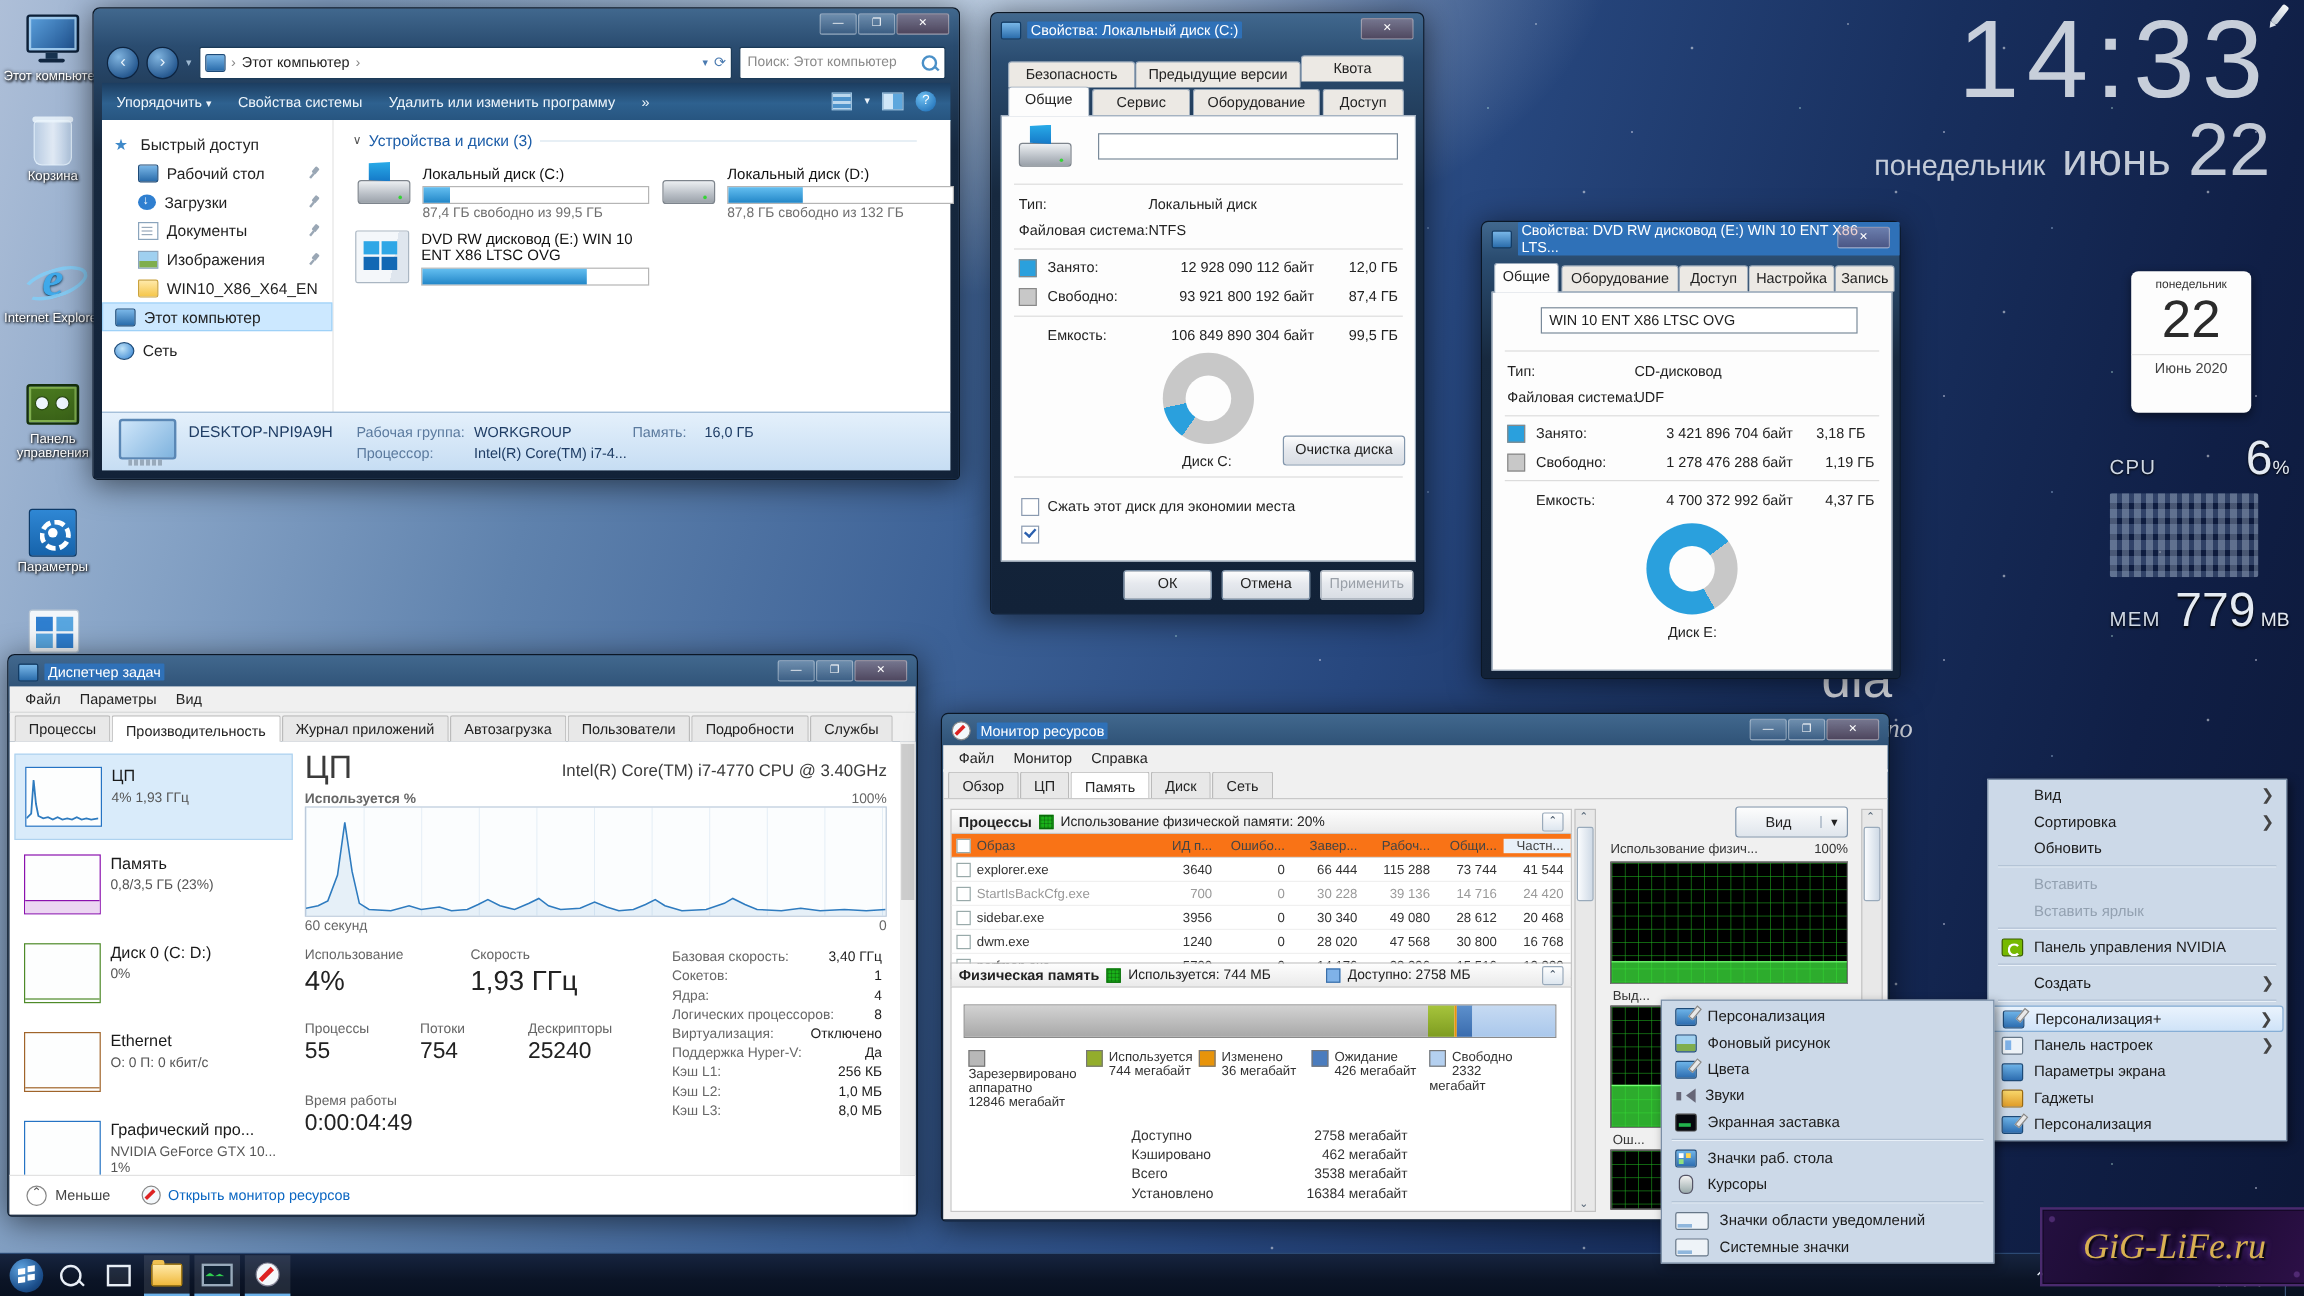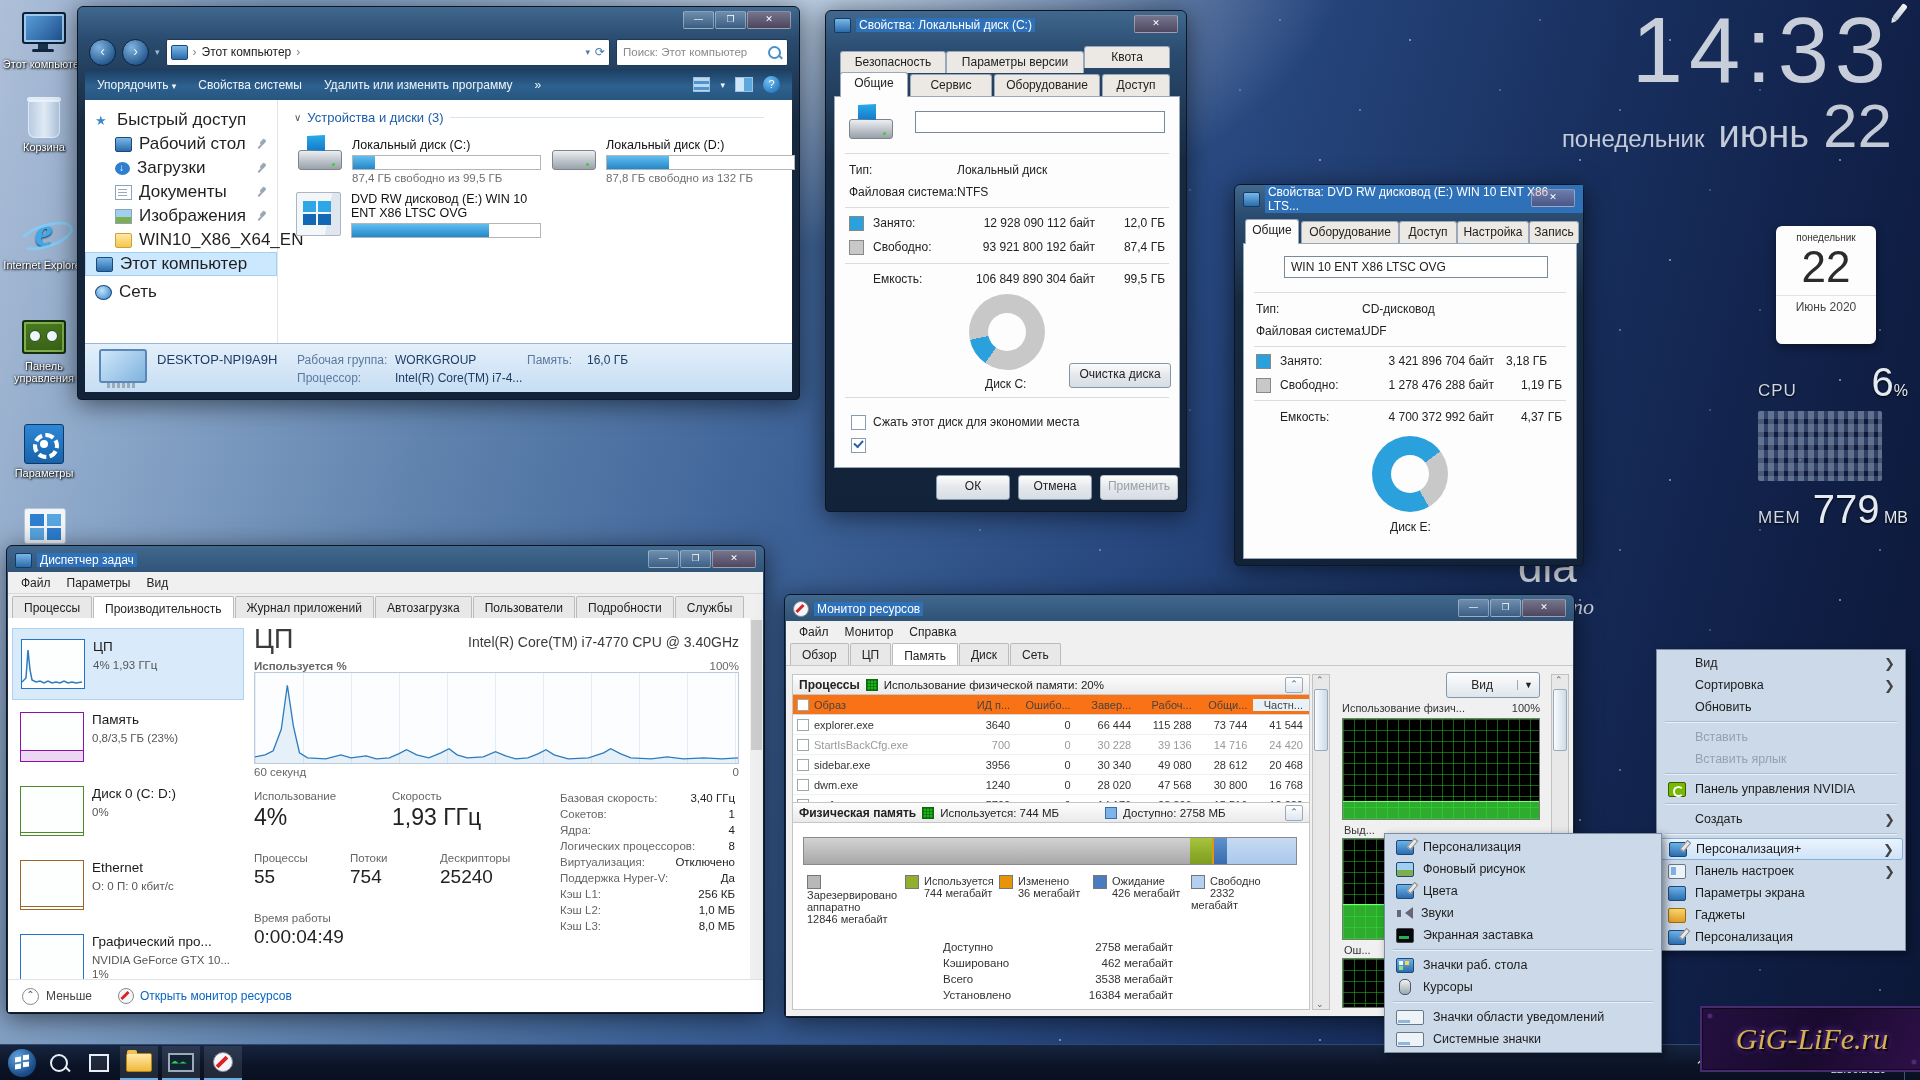--- a/index.html
+++ b/index.html
@@ -87,21 +87,21 @@
   .bcrumb .sp{flex:1;}
   .sbox{width:158px;height:25px;background:#fff;border:1px solid #1b3a57;border-radius:2px;display:flex;align-items:center;font-size:11.5px;color:#8a8a8a;padding:0 6px;gap:4px;}
   .mag{width:9px;height:9px;border:2px solid #4a90c8;border-radius:50%;position:relative;flex:none;}
   .mag:after{content:"";position:absolute;left:8px;top:8px;width:5px;height:2px;background:#4a90c8;transform:rotate(45deg);}
   #explorer .tools{position:absolute;left:7px;top:62px;right:7px;height:31px;background:linear-gradient(#1c3d60,#2e618f 55%,#275580);border-bottom:1px solid #57b8ea;display:flex;align-items:center;gap:22px;padding:0 12px;font-size:12px;color:#eef5fb;}
   #explorer .tools .ri{margin-left:auto;display:flex;gap:10px;align-items:center;}
   .hlp{width:17px;height:17px;border-radius:50%;background:radial-gradient(circle at 35% 30%,#6fc0f2,#1565b0);color:#fff;font-size:11px;text-align:center;line-height:17px;}
   .colsi{width:16px;height:13px;background:linear-gradient(90deg,#cfe6f8 50%,#5ea7dd 50%);border:1px solid #9cc2e0;}
   .viewsi{width:15px;height:13px;background:repeating-linear-gradient(#bcd8ee 0 3px,#4f94cc 3px 6px);border:1px solid #9cc2e0;}
   #explorer .body{position:absolute;left:7px;top:93px;right:7px;bottom:55px;background:#fff;display:flex;}
-  #explorer .nav{width:192px;border-right:1px solid #e4e4e4;padding-top:8px;font-size:17px;color:#1f1f1f;}
+  #explorer .nav{width:192px;border-right:1px solid #e4e4e4;padding-top:8px;font-size:13px;color:#1f1f1f;}
   .nitem{height:24px;display:flex;align-items:center;gap:7px;padding-left:10px;position:relative;}
   .nitem.ind{padding-left:30px;}
   .nitem.sel{background:#cce8ff;border:1px solid #9fd1f7;height:22px;}
   .pin{position:absolute;right:10px;top:7px;width:9px;height:9px;}
   .pin:before{content:"";position:absolute;left:3px;top:0;width:4px;height:6px;background:#9aa7b5;border-radius:1px;transform:rotate(40deg);}
   .pin:after{content:"";position:absolute;left:1px;top:5px;width:2px;height:5px;background:#9aa7b5;transform:rotate(40deg);}
   .fi{width:15px;height:13px;flex:none;position:relative;}
   .fi.star{background:none;} .fi.star:before{content:"★";color:#3f89c9;font-size:13px;line-height:13px;position:absolute;}
   .fi.mon{background:linear-gradient(#7ab7e8,#2a6cab);border:1px solid #1c4a78;border-radius:2px;}
   .fi.dl{border-radius:50%;background:#2f7fd0;} .fi.dl:before{content:"↓";position:absolute;color:#fff;font-size:10px;left:4px;top:0;}
@@ -438,21 +438,21 @@
   <div id="diskprops" class="abs w dlg">
     <div class="tbar">
         <span class="wicon"></span>
         <span class="tsel">Свойства: Локальный диск (C:)</span>
       </div>
     <div class="caps">
         <span class="cap close">✕</span>
       </div>
     <div class="dtabs">
       <span class="dtab" style="left:14px;top:40px;width:104px;">Безопасность</span>
-      <span class="dtab" style="left:120px;top:40px;width:136px;">Параметры версии</span>
+      <span class="dtab" style="left:120px;top:40px;width:136px;">Предыдущие версии</span>
       <span class="dtab" style="left:258px;top:35px;width:84px;">Квота</span>
       <span class="dtab on" style="left:14px;top:61px;width:66px;">Общие</span>
       <span class="dtab" style="left:84px;top:63px;width:80px;">Сервис</span>
       <span class="dtab" style="left:168px;top:63px;width:104px;">Оборудование</span>
       <span class="dtab" style="left:276px;top:63px;width:66px;">Доступ</span>
     </div>
     <div class="page" style="left:8px;top:85px;width:344px;height:370px;">
       <div class="abs hdd" style="left:12px;top:10px;">
           <span class="wflag2"></span>
         </div>
@@ -507,21 +507,21 @@
       <div class="abs" style="left:40px;top:12px;width:256px;height:20px;background:#fff;border:1px solid #7a8a9a;font-size:12px;color:#222;line-height:20px;padding-left:6px;">WIN 10 ENT X86 LTSC OVG</div>
       <div class="hr" style="left:10px;top:48px;width:312px;"></div>
       <span class="lrow" style="left:12px;top:58px;">Тип:</span>
       <span class="lrow" style="left:118px;top:58px;">CD-дисковод</span>
       <span class="lrow" style="left:12px;top:80px;">Файловая система:</span>
       <span class="lrow" style="left:118px;top:80px;">UDF</span>
       <div class="hr" style="left:10px;top:102px;width:312px;"></div>
       <span class="sw" style="left:12px;top:110px;background:#2aa0dd;"></span>
       <span class="lrow" style="left:36px;top:110px;">Занято:</span>
       <span class="lrow" style="left:120px;top:110px;width:130px;text-align:right;">3 421 896 704 байт</span>
-      <span class="lrow" style="left:262px;top:110px;width:56px;text-align:left;">3,18 ГБ</span>
+      <span class="lrow" style="left:262px;top:110px;width:56px;text-align:center;">3,18 ГБ</span>
       <span class="sw" style="left:12px;top:134px;background:#c8c8c8;"></span>
       <span class="lrow" style="left:36px;top:134px;">Свободно:</span>
       <span class="lrow" style="left:120px;top:134px;width:130px;text-align:right;">1 278 476 288 байт</span>
       <span class="lrow" style="left:262px;top:134px;width:56px;text-align:right;">1,19 ГБ</span>
       <div class="hr" style="left:10px;top:156px;width:312px;"></div>
       <span class="lrow" style="left:36px;top:166px;">Емкость:</span>
       <span class="lrow" style="left:120px;top:166px;width:130px;text-align:right;">4 700 372 992 байт</span>
       <span class="lrow" style="left:262px;top:166px;width:56px;text-align:right;">4,37 ГБ</span>
       <div class="donut" style="left:128px;top:192px;width:76px;height:76px;background:conic-gradient(from 150deg,#2aa0dd 0 263deg,#c8c8c8 263deg 360deg);"></div>
       <span class="lrow" style="left:146px;top:276px;">Диск E:</span>

